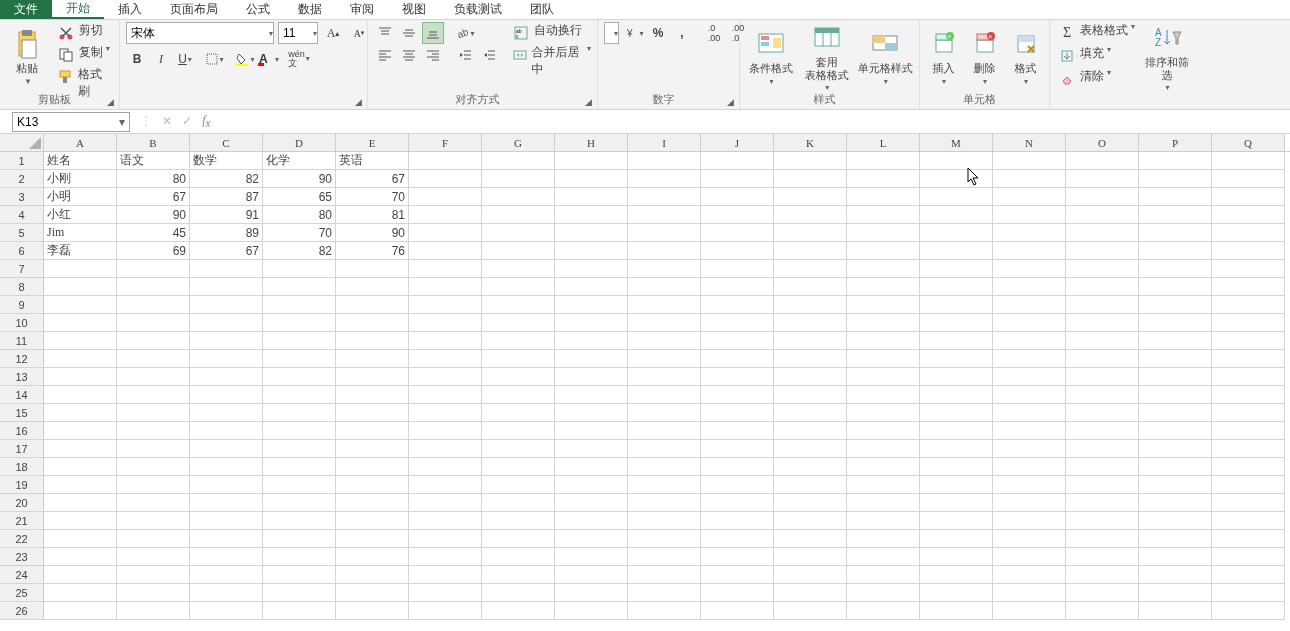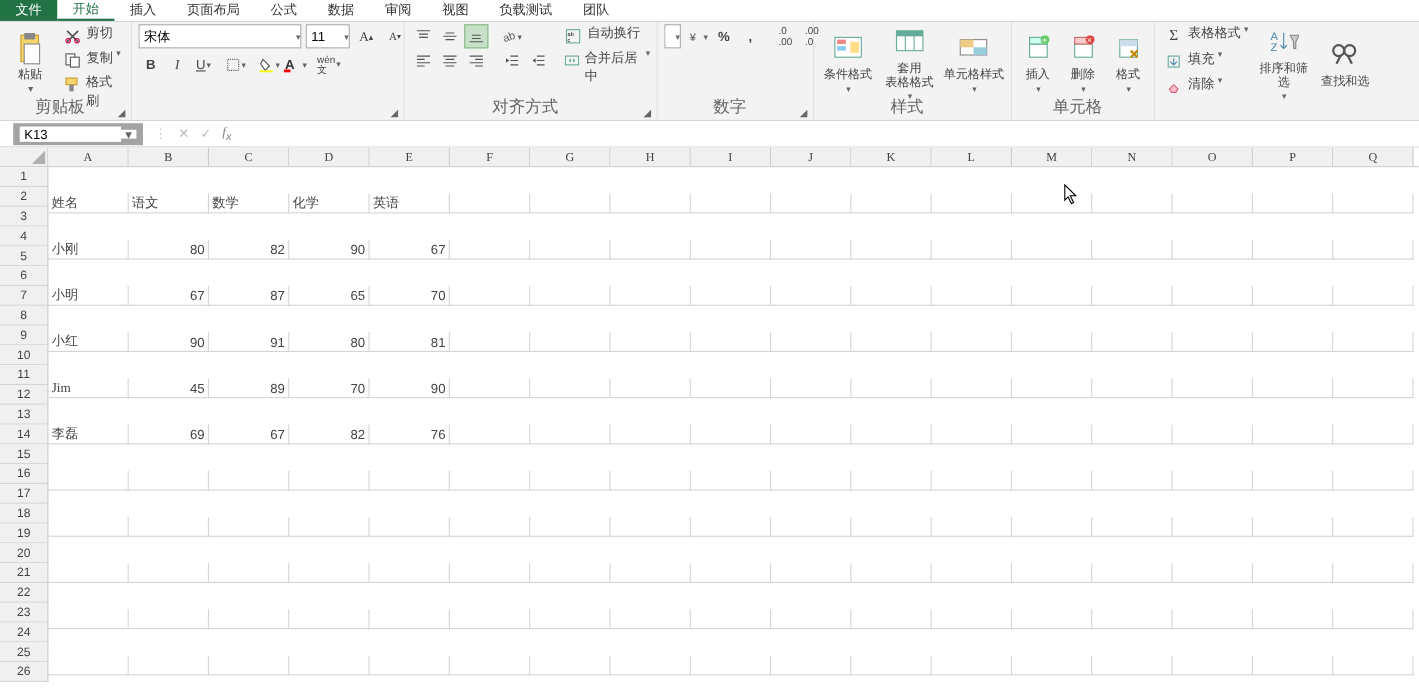--- a/index.html
+++ b/index.html
@@ -7,51 +7,51 @@
 
 
 .menubar { display: flex; align-items: stretch; height: 20px; background: #fff; border-bottom: 1px solid #d4d4d4; }
 .menubar .tab { padding: 2px 14px; font-size: 12px; color: #333; cursor: pointer; display:flex;align-items:center;}
 .menubar .tab.file { background: #217346; color: #fff; font-weight: 500; }
 .menubar .tab.active { color: #217346; border-bottom: 2px solid #217346; }
 
 
 .ribbon { display: flex; height: 90px; background: #f3f3f3; border-bottom: 1px solid #d4d4d4; }
 .group { display: flex; flex-direction: column; padding: 2px 6px 0 6px; border-right: 1px solid #e0e0e0; position: relative; }
-.group-title { text-align: center; font-size: 15px; color: #666; padding: 2px 0 1px; position:absolute;bottom:1px;left:0;right:10px;}
+.group-title { text-align: center; font-size: 11px; color: #666; padding: 2px 0 1px; position:absolute;bottom:1px;left:0;right:10px;}
 .group-body { display: flex; align-items: flex-start; gap: 6px; height: 72px; }
 .dialoglaunch { position:absolute; right:2px; bottom:2px; width:10px;height:10px; color:#666; font-size:9px;cursor:pointer;}
 .bigbtn { display: flex; flex-direction: column; align-items: center; justify-content: center; gap: 2px; width: 44px; height: 70px; cursor: pointer; }
 .bigbtn .icon { width: 32px; height: 32px; display:flex;align-items:center;justify-content:center;}
 .bigbtn .lbl { font-size: 11px; text-align:center; line-height:1.1;}
 .smallrow { display:flex; align-items:flex-start; gap:2px; height:22px; }
 .smallbtn { width:22px;height:22px;display:flex;align-items:center;justify-content:center;cursor:pointer;border:1px solid transparent;}
 .dd { font-size:8px;color:#666;margin-left:1px;}
 .combo { display:flex;align-items:center;border:1px solid #ababab;background:#fff;height:22px;}
 .combo input{border:none;outline:none;font-size:12px;padding:0 4px;width:100%;}
 
 
 .fbar { display:flex;align-items:center;height:24px;border-bottom:1px solid #d4d4d4;background:#fff;}
-.namebox { width:118px;border:6px solid #a3a3a3;height:20px;margin:2px 0 2px 12px;display:flex;align-items:center;}
+.namebox { width:118px;border:1px solid #a3a3a3;height:20px;margin:2px 0 2px 12px;display:flex;align-items:center;}
 .namebox input{border:none;outline:none;width:100%;padding:0 4px;font-size:12px;}
 .namebox .dd2{padding:0 4px;color:#666;cursor:pointer;}
 .fxicons{display:flex;align-items:center;gap:10px;padding:0 10px;color:#bbb;}
 .fxicons span{cursor:pointer;}
 .fxinput{flex:1;border:none;outline:none;height:100%;padding:0 4px;}
 
 
 .sheet { position:relative; height:495px; overflow:hidden; }
 .corner { position:absolute;left:0;top:0;width:44px;height:18px;background:#f0f0f0;border-right:1px solid #ccc;border-bottom:1px solid #ccc;}
 .corner::after{content:"";position:absolute;right:2px;bottom:2px;border:6px solid transparent;border-right-color:#b0b0b0;border-bottom-color:#b0b0b0;}
 .colheads{position:absolute;left:44px;top:0;right:0;height:18px;display:flex;border-bottom:1px solid #ccc;}
 .colhead{width:73px;background:#f0f0f0;border-right:1px solid #ccc;display:flex;align-items:center;justify-content:center;font-size:11px;color:#444;font-family:"Times New Roman",serif;}
 .rowheads{position:absolute;left:0;top:18px;bottom:0;width:44px;}
 .rowhead{height:18px;width:44px;background:#f0f0f0;border-right:1px solid #ccc;border-bottom:1px solid #d4d4d4;display:flex;align-items:center;justify-content:center;font-size:11px;color:#444;font-family:Arial;}
 .cells{position:absolute;left:44px;top:18px;right:0;bottom:0;}
-.cellrow{display:flex;height:18px;margin-top:24px;}
+.cellrow{display:flex;height:18px;}
 .cell{width:73px;height:18px;border-right:1px solid #d4d4d4;border-bottom:1px solid #d4d4d4;padding:0 3px;display:flex;align-items:center;font-size:12px;font-family:SimSun,serif;}
 .cell.num{justify-content:flex-end;font-family:Arial;}
 
 .cursor{position:absolute;left:967px;top:167px;pointer-events:none;}
 
 svg { display:block; }
 </style>
 </head>
 <body>
 
@@ -423,31 +423,20 @@
         <span class="icon">
             <svg width="28" height="28">
               <text x="2" y="12" font-size="10" fill="#48a">A</text>
               <text x="2" y="22" font-size="10" fill="#48a">Z</text>
               <path d="M14 6 L14 20 M11 17 L14 20 L17 17" stroke="#48a" fill="none"></path>
               <path d="M20 8 L28 8 L25 14 L25 20 L23 20 L23 14 Z" fill="#ccc" stroke="#888"></path>
             </svg>
           </span>
         <span class="lbl">排序和筛选</span>
           <span class="dd">▾</span>
-      </div>
-      <div class="bigbtn" style="width:48px">
-        <span class="icon">
-            <svg width="28" height="28">
-              <circle cx="8" cy="10" r="5" fill="none" stroke="#555" stroke-width="2"></circle>
-              <circle cx="18" cy="10" r="5" fill="none" stroke="#555" stroke-width="2"></circle>
-              <line x1="13" y1="10" x2="13" y2="10" stroke="#555"></line>
-              <path d="M10 14 L6 22 M16 14 L20 22" stroke="#555" stroke-width="2"></path>
-            </svg>
-          </span>
-        <span class="lbl">查找和选</span>
       </div>
     </div>
   </div>
 </div>
 
 <div class="fbar">
   <div class="namebox">
     <input value="K13" style="">
     <span class="dd2">▾</span>
   </div>

